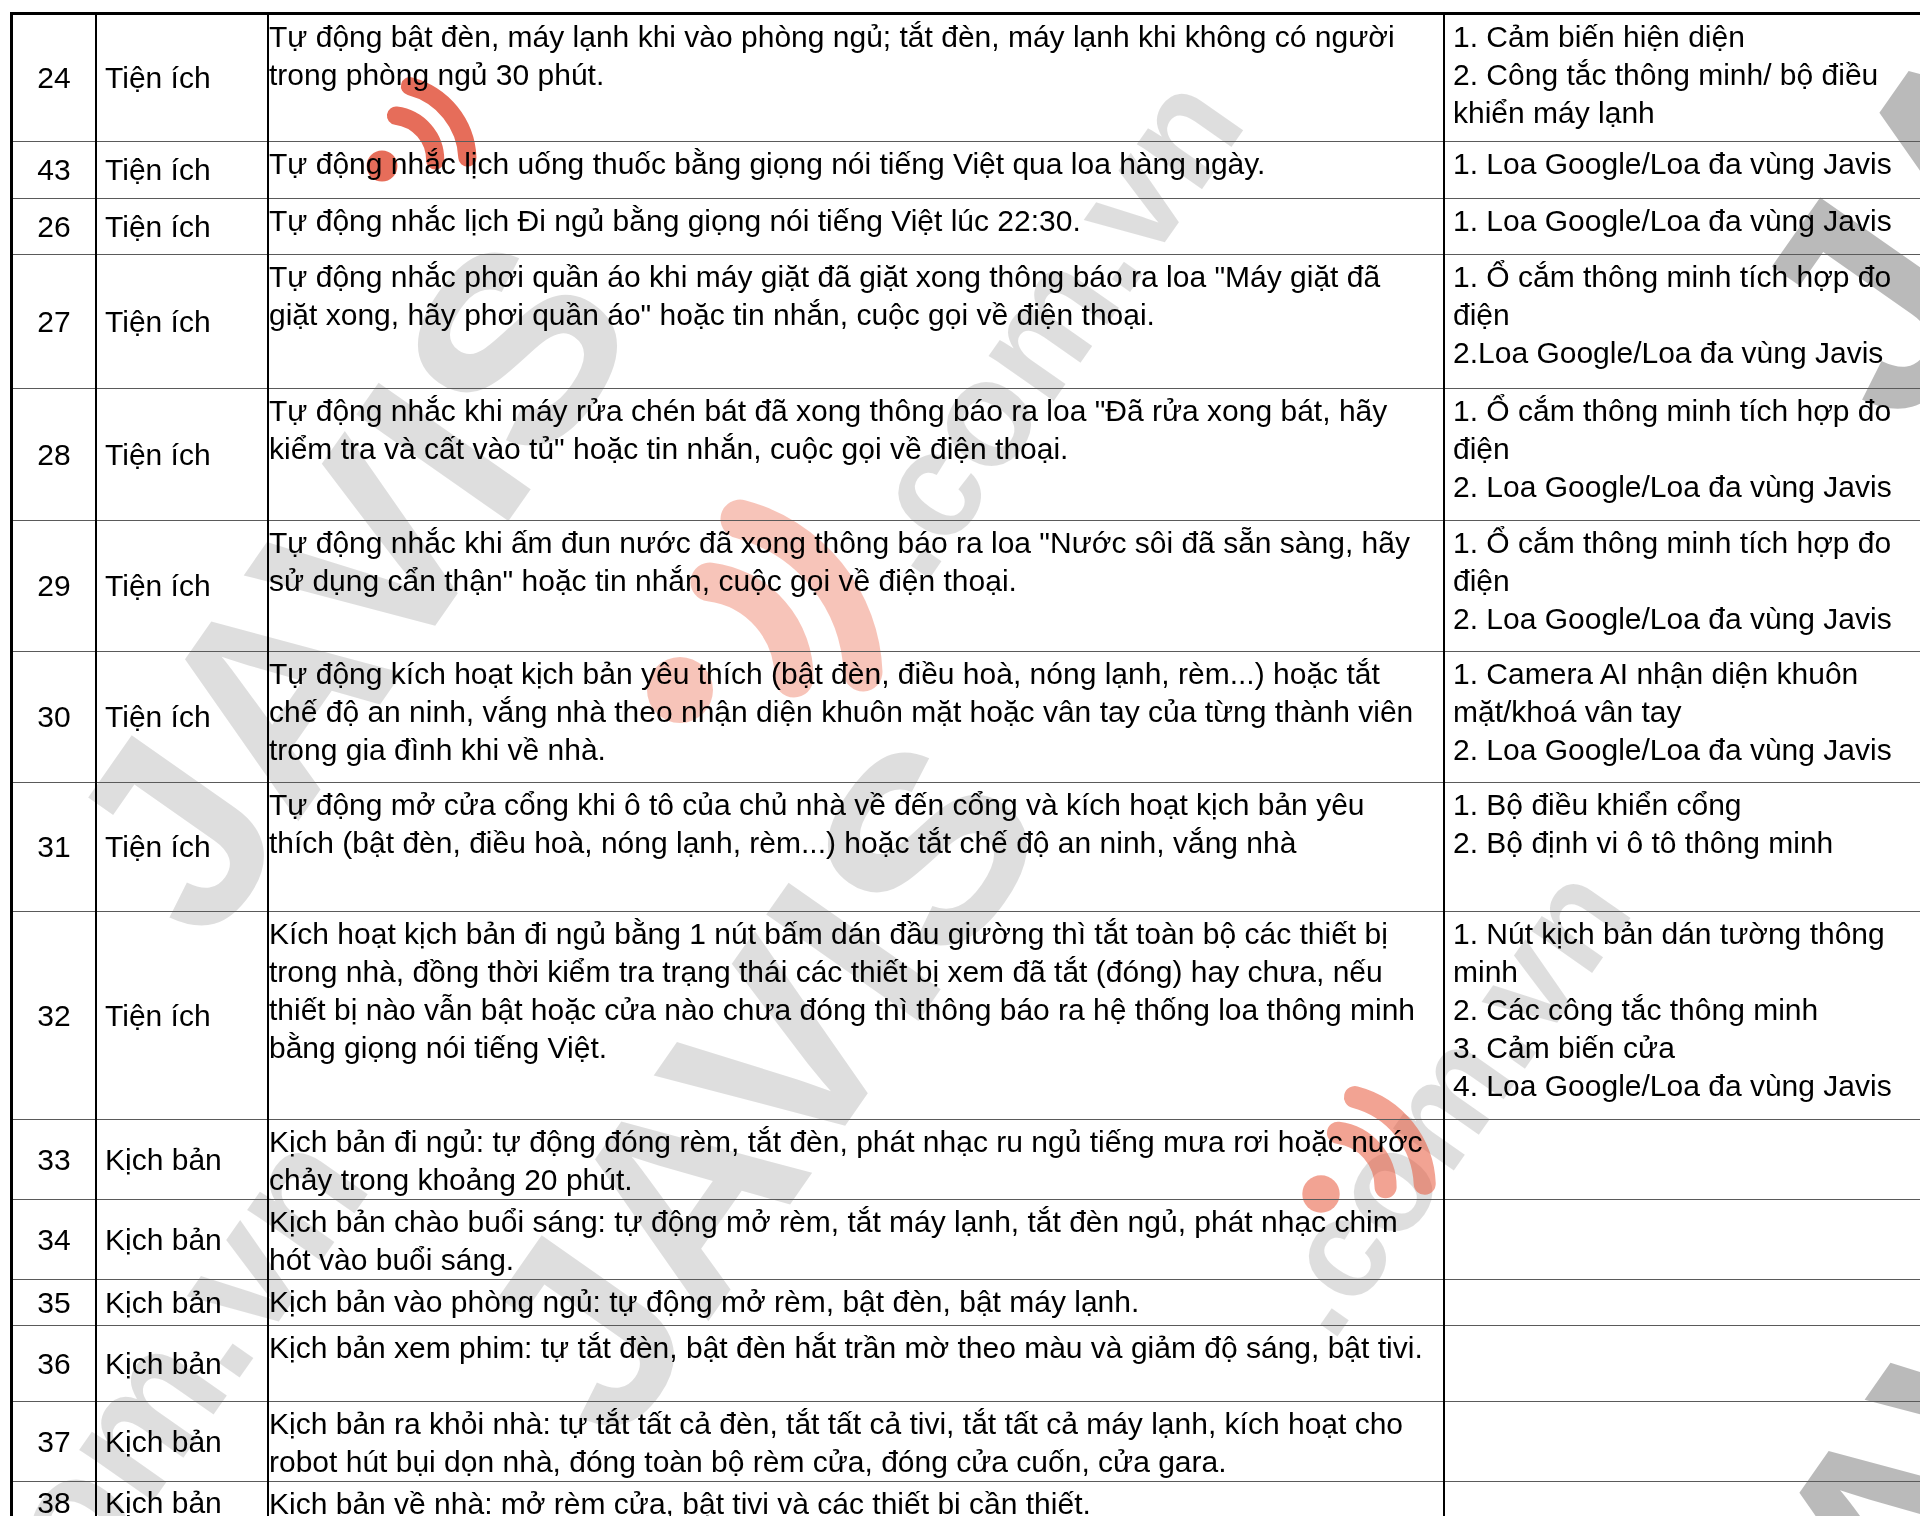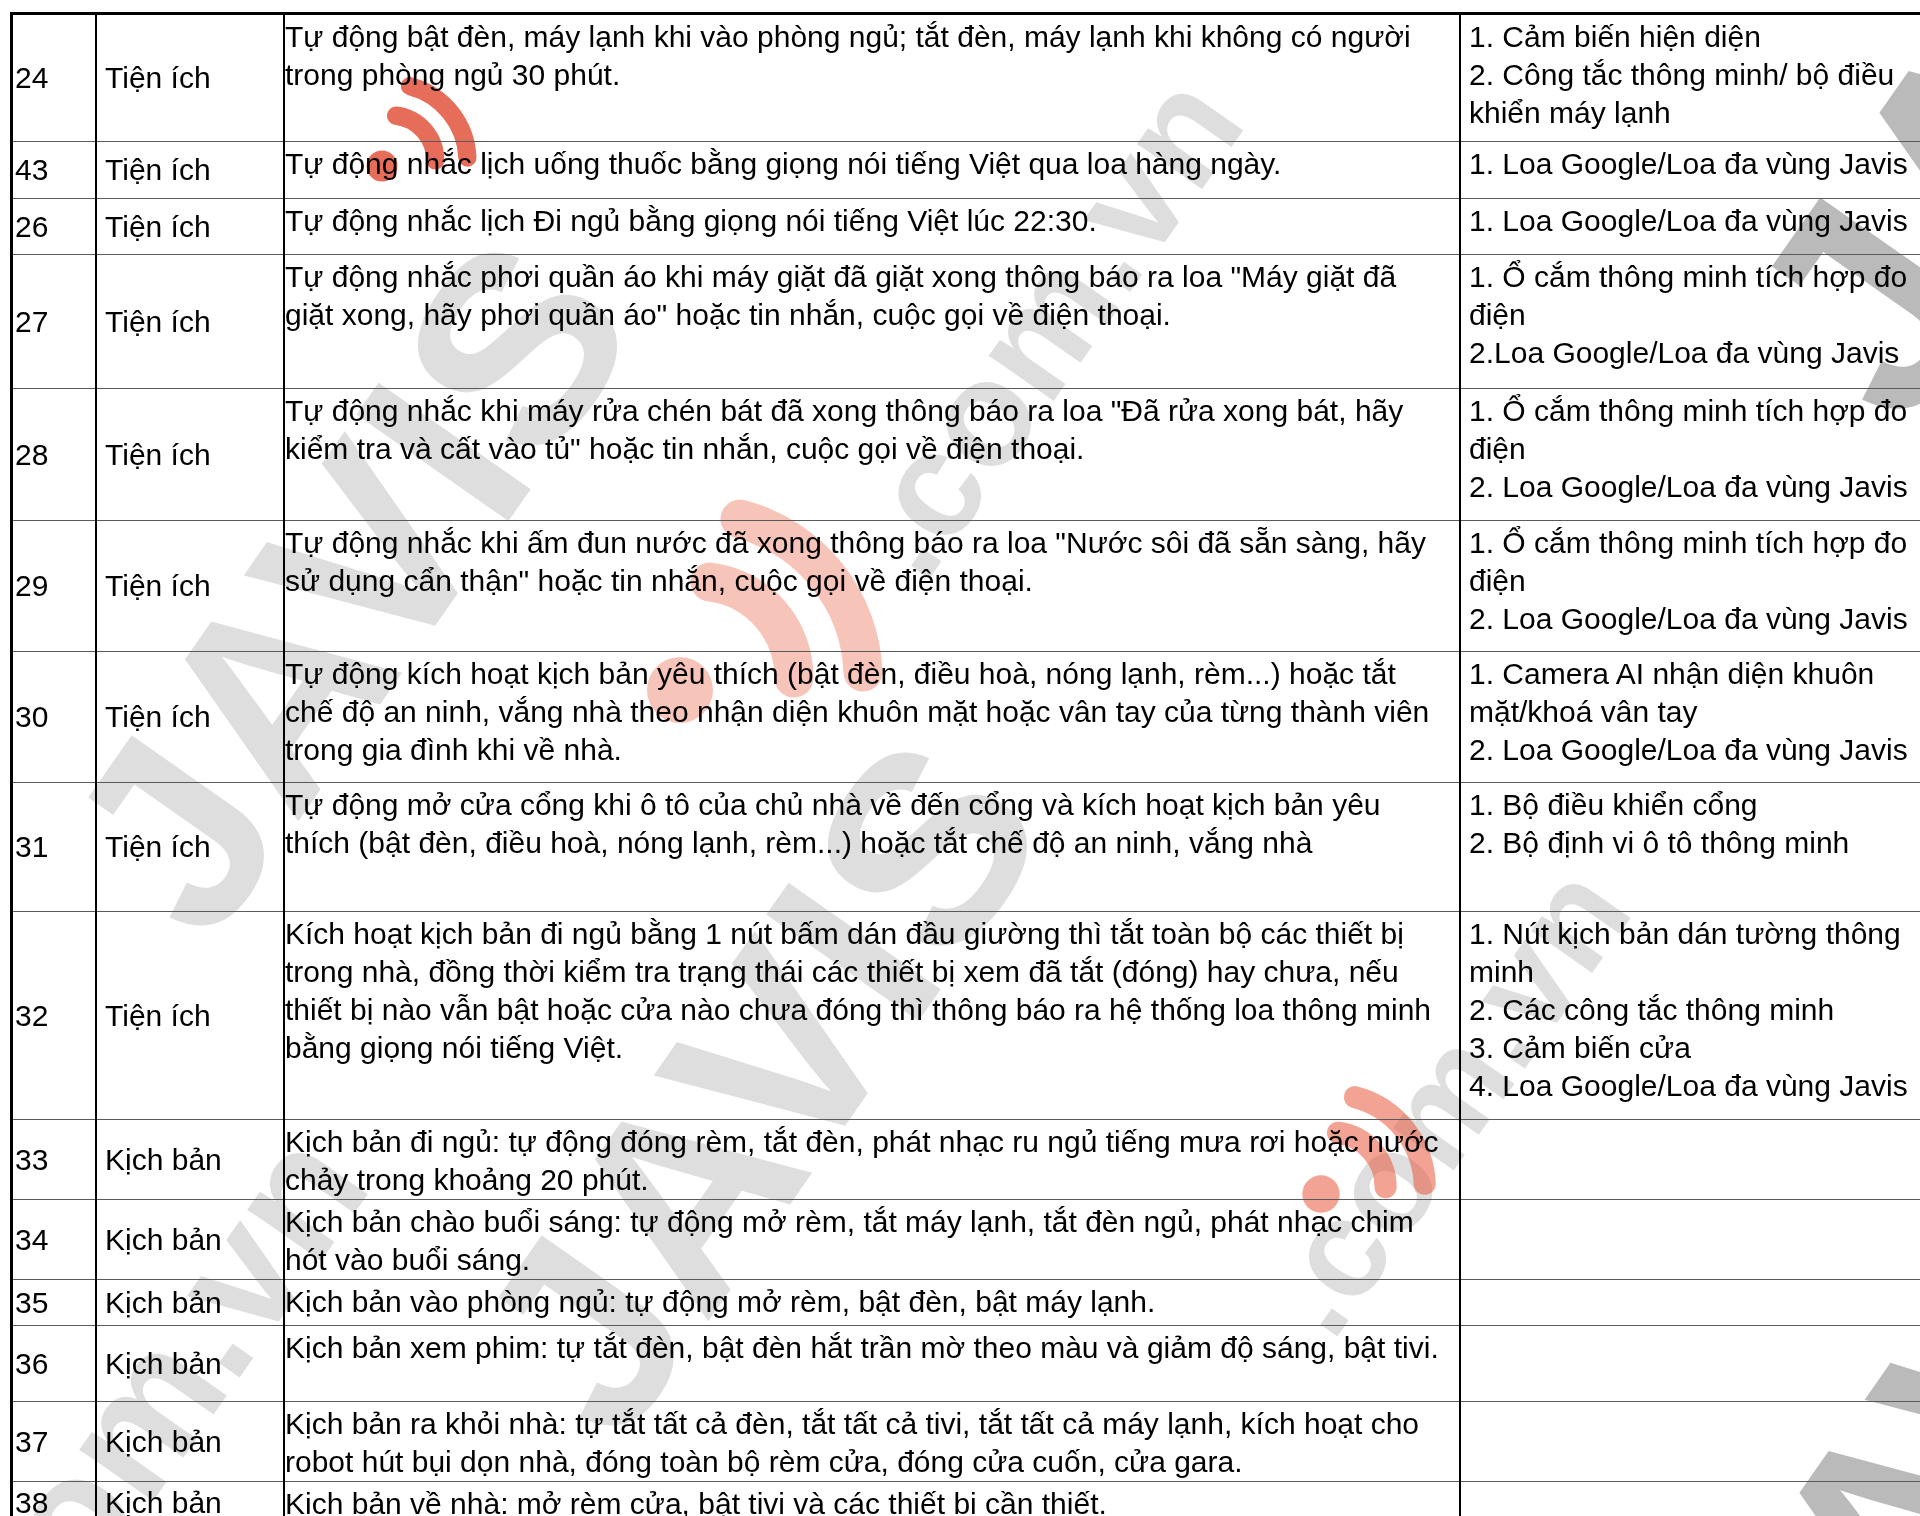--- a/index.html
+++ b/index.html
@@ -25,22 +25,22 @@
     position:absolute;left:10px;top:12px;width:1878px;z-index:1;
     border-collapse:collapse;table-layout:fixed;background:transparent;
   }
   table.feat{border:3px solid #000;}
   table.feat td{
     border:2px solid #000;
     border-top-width:1px;border-bottom-width:1px;
     border-top-color:#5a5a5a;border-bottom-color:#5a5a5a;
     font-size:30px;line-height:38px;overflow:hidden;
   }
-  td.c-num{width:78px;vertical-align:middle;padding:0 2px;}
-  td.c-cat{width:158px;vertical-align:middle;padding:0 20px 0 8px;}
+  td.c-num{width:78px;text-align:center;vertical-align:middle;padding:0 2px;}
+  td.c-cat{width:158px;vertical-align:middle;padding:0 4px 0 8px;}
   td.c-desc{width:1166px;vertical-align:top;padding:3px 8px 0 0;}
   td.c-dev{width:462px;vertical-align:top;padding:3px 6px 0 8px;white-space:pre-line;}
 </style>
 </head>
 <body>
 
 <div class="wm-layer">
 
   <div class="wm" style="font-size:150px;left:760px;top:250px;">.com.vn</div>
   <div class="wm" style="font-size:270px;left:-30px;top:450px;">JAVIS</div>

